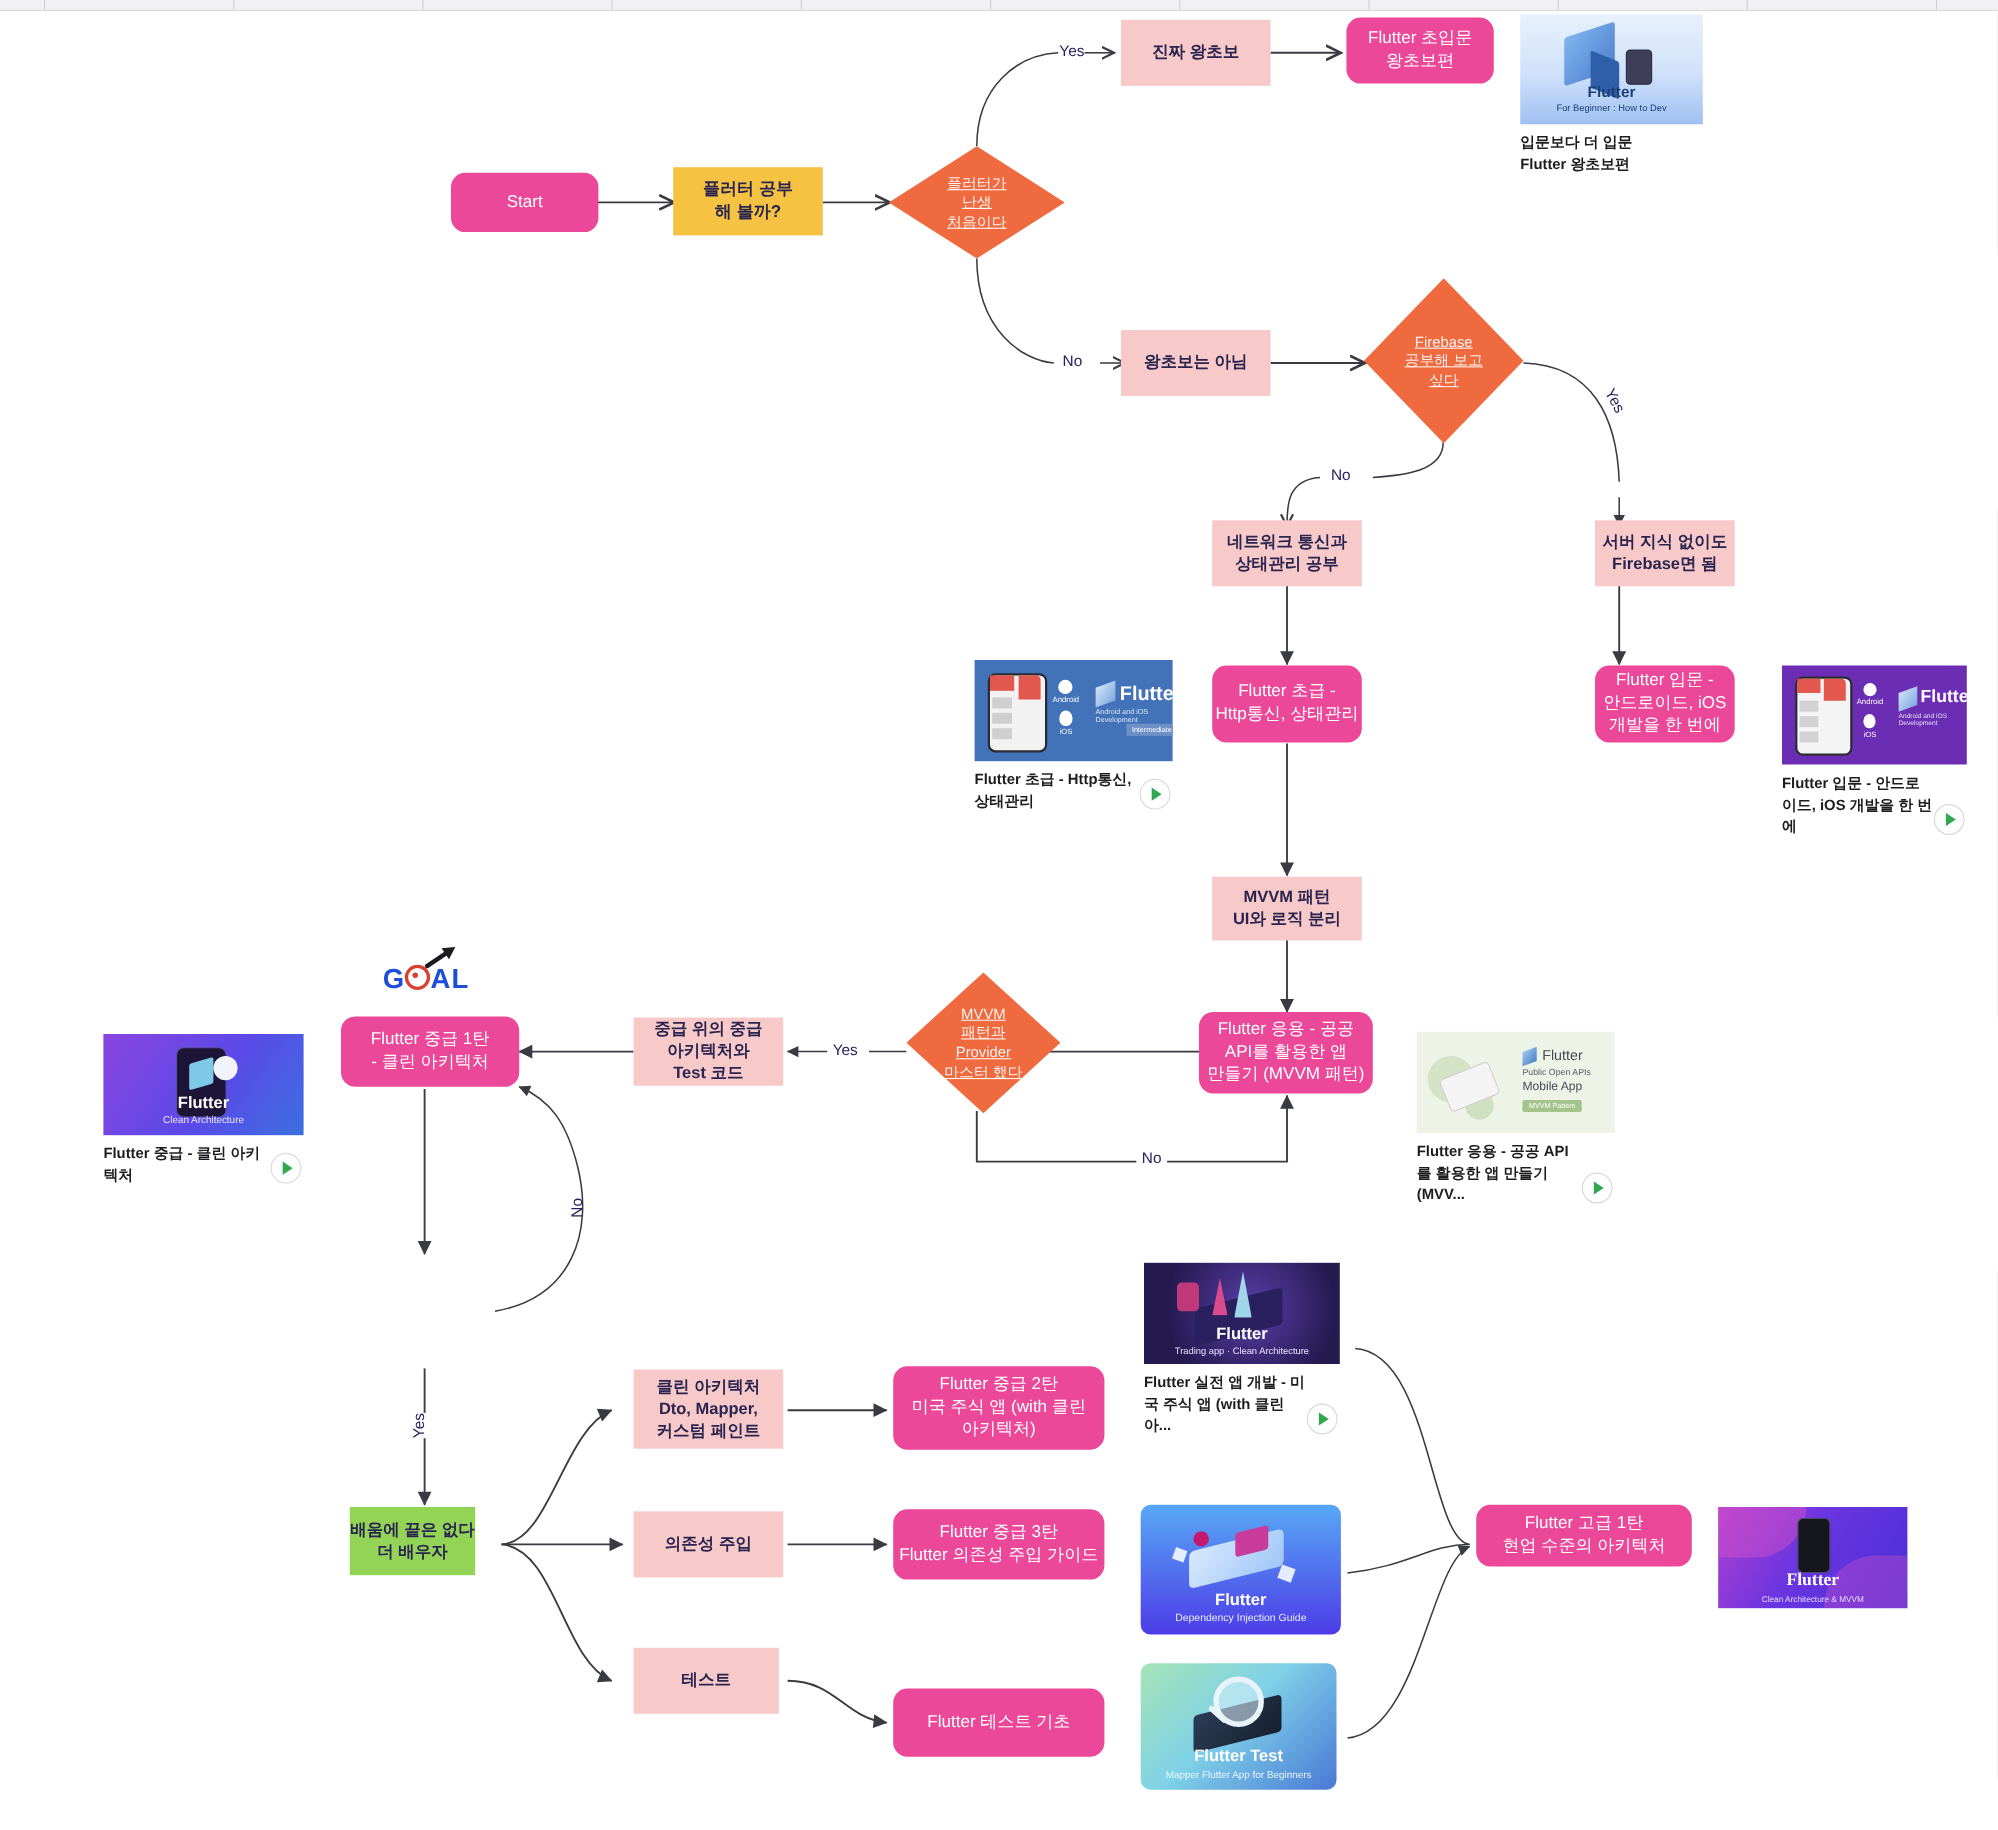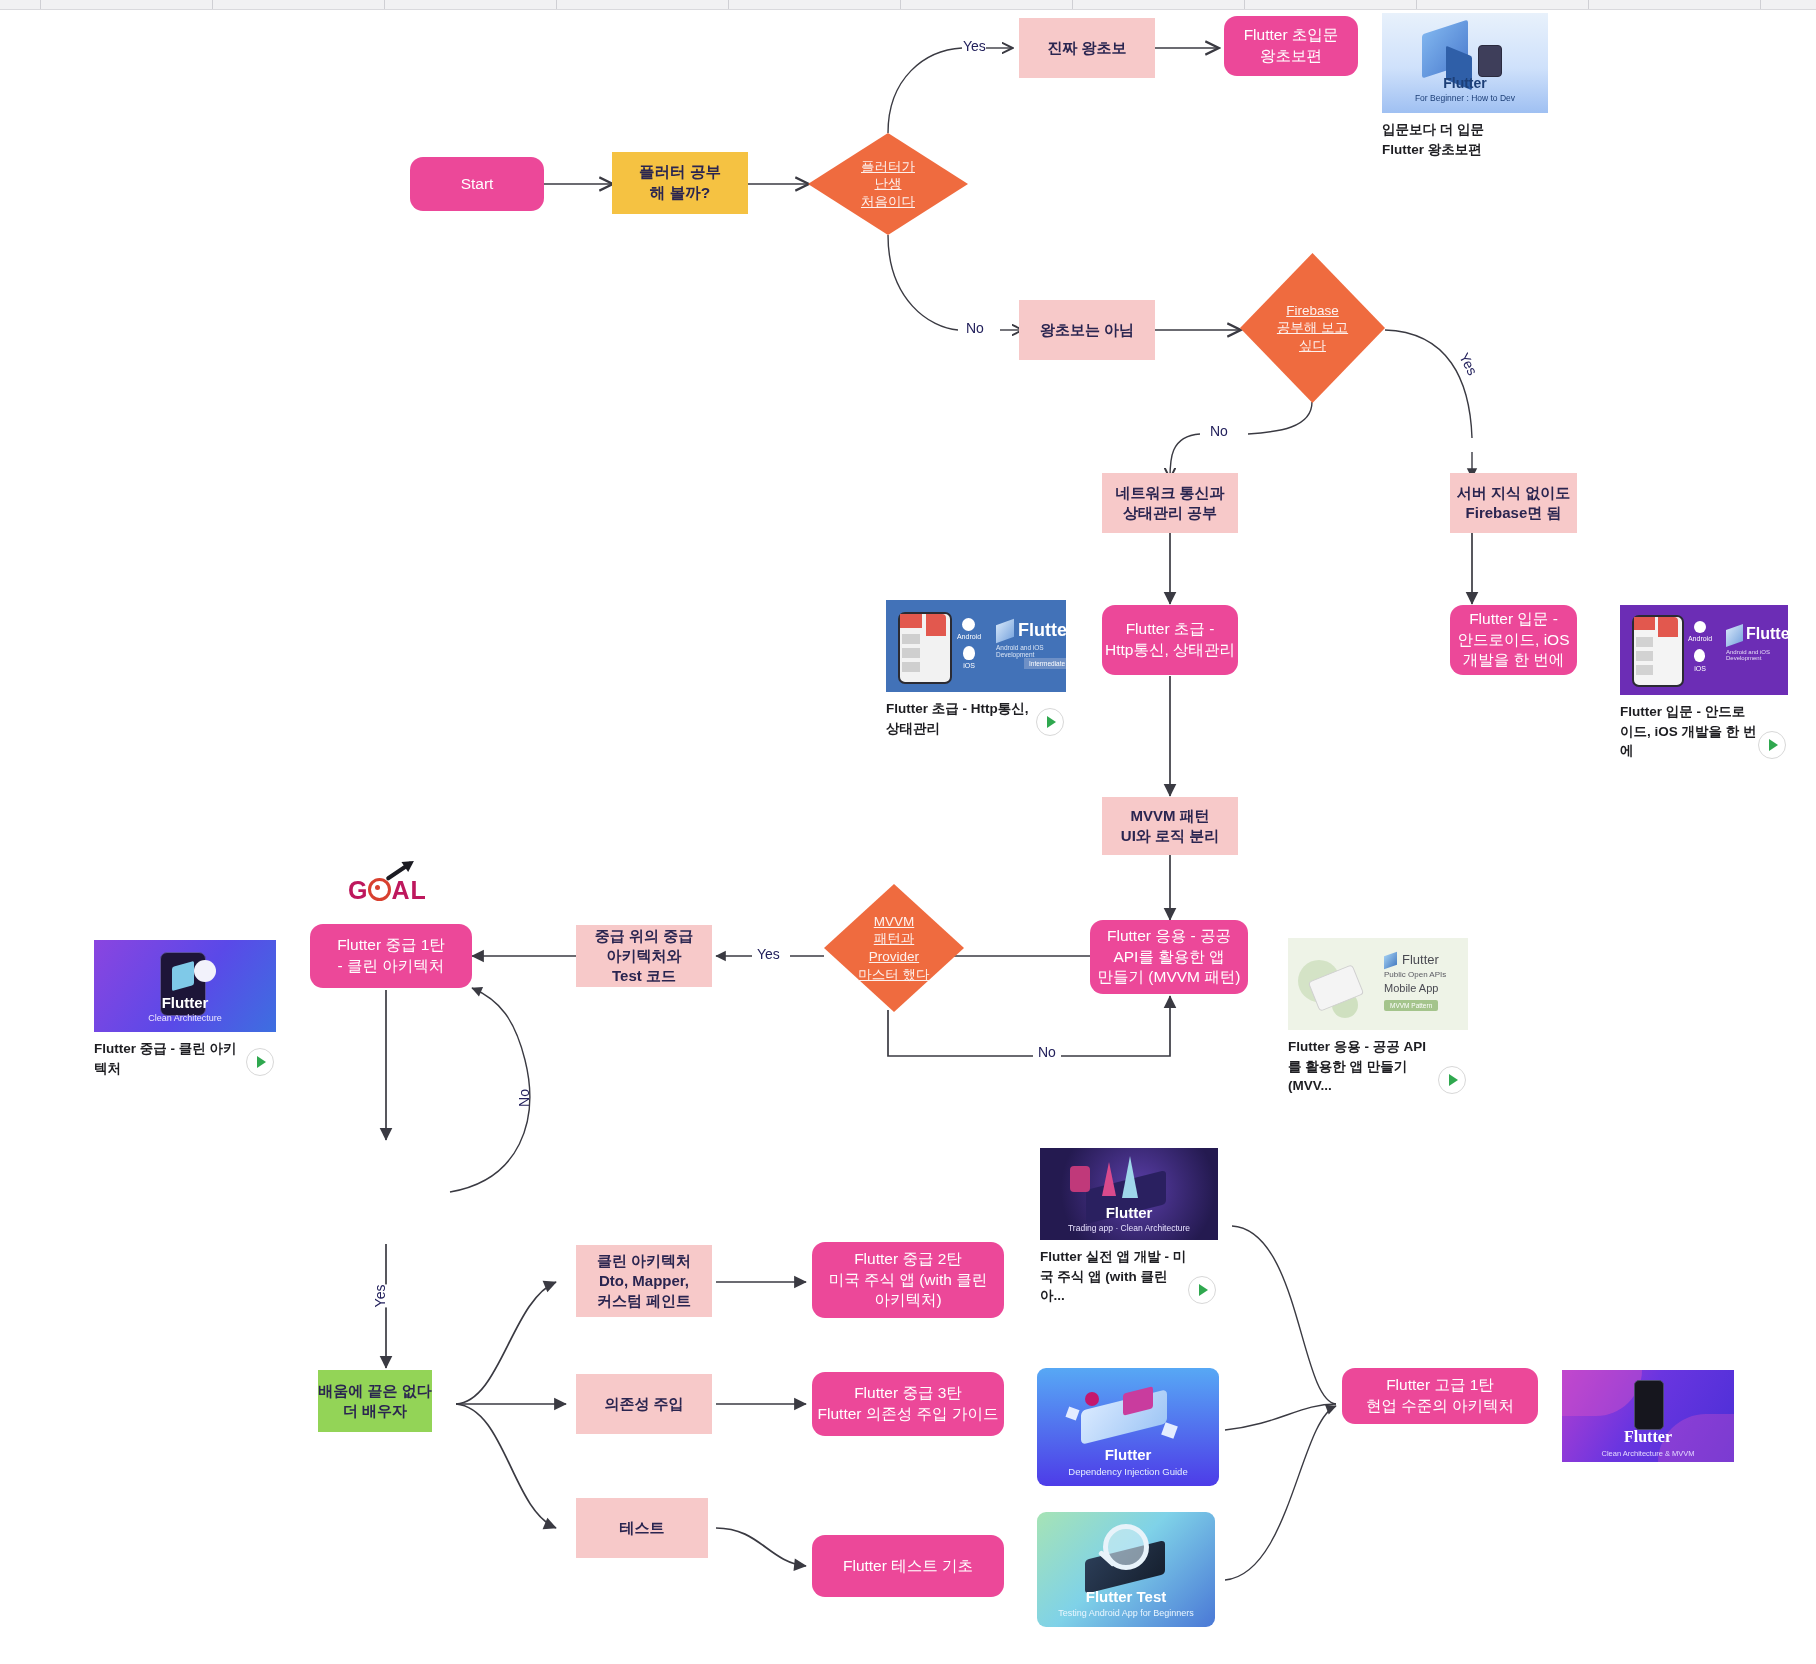--- a/index.html
+++ b/index.html
@@ -31,21 +31,21 @@
   .th-purple{background:#6c2db5;}
   .th-clean{background:linear-gradient(125deg,#8a45e0,#5a49e8 55%,#3d6fe0);}
   .th-green{background:#eef3e7;}
   .th-trade{background:radial-gradient(circle at 55% 45%,#5a3ea8,#241a50 70%);}
   .th-di{background:linear-gradient(180deg,#57a8f5,#4d3ce8);border-radius:9px;}
   .th-test{background:linear-gradient(135deg,#a6e3b5,#7fd2e8 45%,#4a78d6);border-radius:9px;}
   .th-adv{background:linear-gradient(120deg,#b13fd1,#6a35e0 45%,#4a2fd6);}
   .thtitle{position:absolute;left:0;right:0;text-align:center;color:#fff;font-weight:bold;}
   .thsub{position:absolute;left:0;right:0;text-align:center;color:#fff;}
   .phone{position:absolute;background:#fff;border:2px solid #2b2b33;border-radius:7px;}
-  .goal{position:absolute;font-weight:bold;color:#be185d;font-size:25px;letter-spacing:1px;text-align:center;}
+  .goal{position:absolute;font-weight:bold;color:#1d4ed8;font-size:25px;letter-spacing:1px;text-align:center;}
   .goal .ring{display:inline-block;width:17px;height:17px;border-radius:50%;border:3px solid #d8402f;position:relative;vertical-align:-2px;}
   .goal .ring:after{content:"";position:absolute;left:4px;top:4px;width:5px;height:5px;border-radius:50%;background:#d8402f;}
   .dart{position:absolute;width:30px;height:4px;background:#1b1b22;transform:rotate(-34deg);border-radius:2px;}
   .dart:after{content:"";position:absolute;right:-3px;top:-4px;border-left:11px solid #1b1b22;border-top:6px solid transparent;border-bottom:6px solid transparent;}
 </style>
 </head>
 <body>
 
 <div id="canvas">
 
@@ -406,21 +406,21 @@
       <div style="position:absolute;left:0;right:0;top:98px;text-align:center;color:#e6eeff;font-size:9.5px;">Dependency Injection Guide</div>
     </div>
   </div>
 
   <div class="card" style="left:1037px;top:1512px;width:178px;">
     <div class="thumb th-test" style="height:115px;">
       <div style="position:absolute;left:48px;top:38px;width:80px;height:34px;background:linear-gradient(135deg,#2b3d57,#16202f);transform:skewY(-14deg);border-radius:4px;"></div>
       <div style="position:absolute;left:66px;top:12px;width:36px;height:36px;border-radius:50%;border:5px solid #e8f3fa;background:rgba(220,240,250,.55);"></div>
       <div style="position:absolute;left:60px;top:44px;width:20px;height:5px;background:#e8f3fa;transform:rotate(42deg);border-radius:2px;"></div>
       <div style="position:absolute;left:0;right:0;top:76px;text-align:center;color:#fff;font-size:15px;font-weight:bold;">Flutter Test</div>
-      <div style="position:absolute;left:0;right:0;top:96px;text-align:center;color:#eaf6ff;font-size:9px;">Testing Android App for Beginners</div>
+      <div style="position:absolute;left:0;right:0;top:96px;text-align:center;color:#eaf6ff;font-size:9px;">Mapper Flutter App for Beginners</div>
     </div>
   </div>
 
   <div class="card" style="left:1562px;top:1370px;width:172px;">
     <div class="thumb th-adv" style="height:92px;">
       <div style="position:absolute;left:0;top:0;width:80px;height:46px;background:rgba(214,82,200,.45);border-bottom-right-radius:60px;"></div>
       <div style="position:absolute;right:0;bottom:0;width:76px;height:48px;background:rgba(214,82,200,.35);border-top-left-radius:60px;"></div>
       <div style="position:absolute;left:72px;top:10px;width:28px;height:48px;background:#16161e;border-radius:5px;border:1.5px solid #4a4a6a;"></div>
       <div style="position:absolute;left:0;right:0;top:58px;text-align:center;color:#fff;font-size:16px;font-family:'Liberation Serif',serif;font-weight:bold;">Flutter</div>
       <div style="position:absolute;left:0;right:0;top:79px;text-align:center;color:#e4d9ff;font-size:7.5px;">Clean Architecture &amp; MVVM</div>

